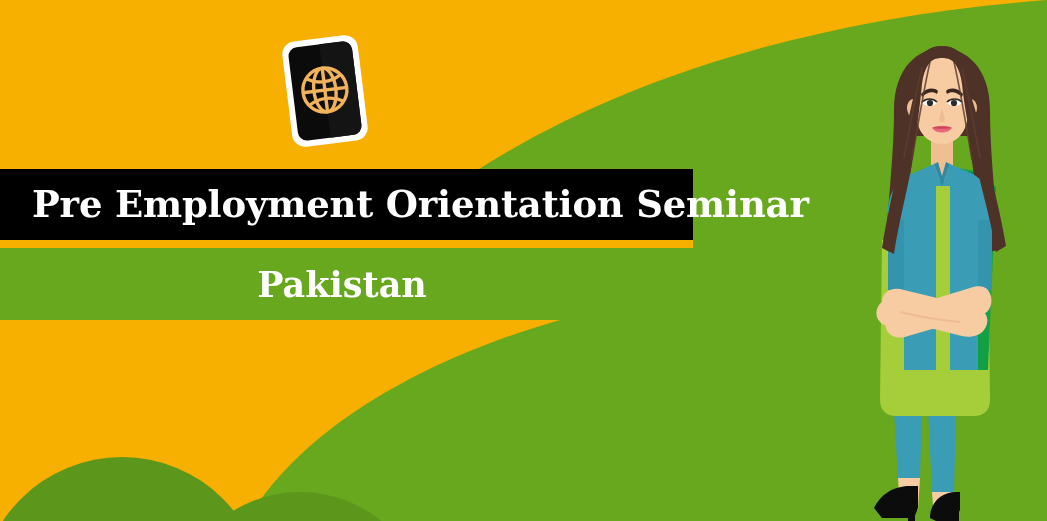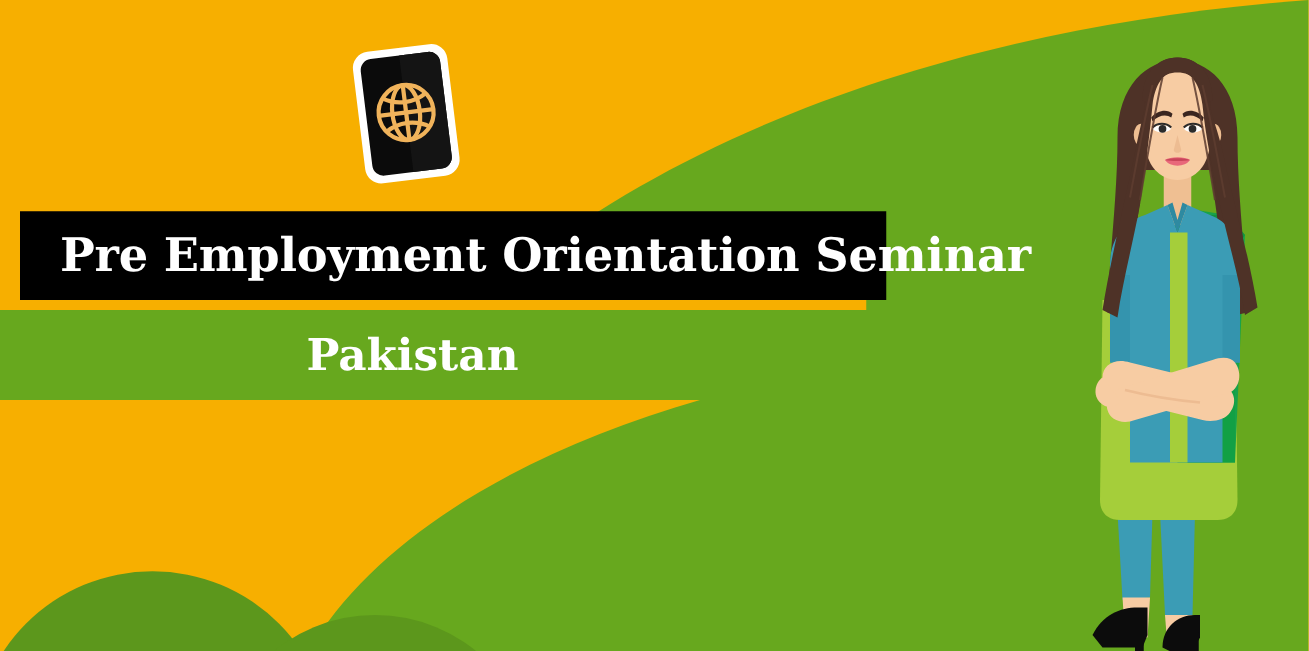--- a/index.html
+++ b/index.html
@@ -25,21 +25,21 @@
     left: 0;
     top: 0;
     width: 1047px;
     height: 521px;
     display: block;
   }
 
   
   #title-band {
     position: absolute;
-    left: 16px;
+    left: 0;
     top: 169px;
     width: 693px;
     height: 71px;
     background: #000000;
     display: flex;
     align-items: center;
     z-index: 6;
   }
   #title-text {
     color: #ffffff;
@@ -48,21 +48,21 @@
     font-weight: 700;
     letter-spacing: -0.2px;
     padding-left: 32px;
     white-space: nowrap;
     line-height: 1;
   }
 
   
   #country-wrap {
     position: absolute;
-    left: 0;
+    left: 12px;
     top: 248px;
     width: 660px;
     height: 72px;
     display: flex;
     align-items: center;
     justify-content: center;
     z-index: 6;
   }
   #country-text {
     color: #ffffff;

